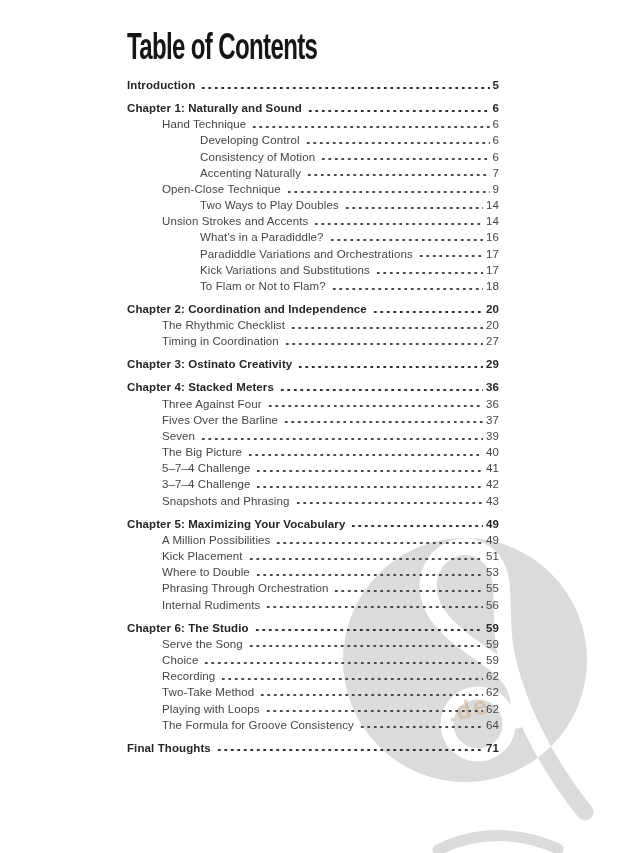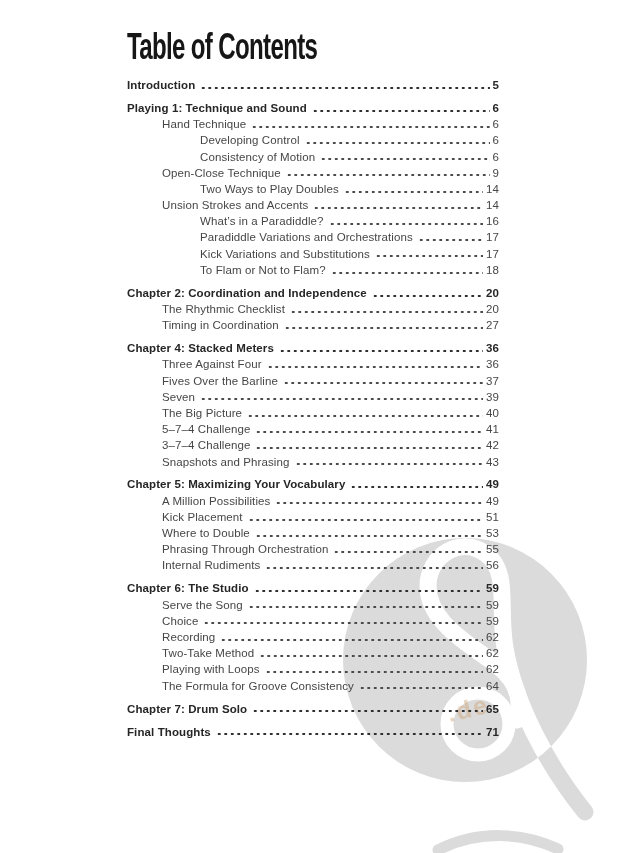--- a/index.html
+++ b/index.html
@@ -78,39 +78,44 @@
 
 <div class="content">
   <h1 class="title">Table of Contents</h1>
   <div class="toc">
       <div class="row lvl0 bold">
     <span class="label">Introduction</span>
     <span class="leader"></span>
     <span class="pagenum">5</span>
   </div>
       <div class="row lvl0 bold">
-    <span class="label">Playing 1: Technique and Sound</span>
+    <span class="label">Chapter 1: Naturally and Sound</span>
     <span class="leader"></span>
     <span class="pagenum">6</span>
   </div>
       <div class="row lvl1">
     <span class="label">Hand Technique</span>
     <span class="leader"></span>
     <span class="pagenum">6</span>
   </div>
       <div class="row lvl2">
     <span class="label">Developing Control</span>
     <span class="leader"></span>
     <span class="pagenum">6</span>
   </div>
       <div class="row lvl2">
     <span class="label">Consistency of Motion</span>
     <span class="leader"></span>
     <span class="pagenum">6</span>
   </div>
+      <div class="row lvl2">
+    <span class="label">Accenting Naturally</span>
+    <span class="leader"></span>
+    <span class="pagenum">7</span>
+  </div>
       <div class="row lvl1">
     <span class="label">Open-Close Technique</span>
     <span class="leader"></span>
     <span class="pagenum">9</span>
   </div>
       <div class="row lvl2">
     <span class="label">Two Ways to Play Doubles</span>
     <span class="leader"></span>
     <span class="pagenum">14</span>
   </div>
@@ -148,20 +153,25 @@
     <span class="label">The Rhythmic Checklist</span>
     <span class="leader"></span>
     <span class="pagenum">20</span>
   </div>
       <div class="row lvl1">
     <span class="label">Timing in Coordination</span>
     <span class="leader"></span>
     <span class="pagenum">27</span>
   </div>
       <div class="row lvl0 bold">
+    <span class="label">Chapter 3: Ostinato Creativity</span>
+    <span class="leader"></span>
+    <span class="pagenum">29</span>
+  </div>
+      <div class="row lvl0 bold">
     <span class="label">Chapter 4: Stacked Meters</span>
     <span class="leader"></span>
     <span class="pagenum">36</span>
   </div>
       <div class="row lvl1">
     <span class="label">Three Against Four</span>
     <span class="leader"></span>
     <span class="pagenum">36</span>
   </div>
       <div class="row lvl1">
@@ -251,25 +261,20 @@
   </div>
       <div class="row lvl1">
     <span class="label">Playing with Loops</span>
     <span class="leader"></span>
     <span class="pagenum">62</span>
   </div>
       <div class="row lvl1">
     <span class="label">The Formula for Groove Consistency</span>
     <span class="leader"></span>
     <span class="pagenum">64</span>
-  </div>
-      <div class="row lvl0 bold">
-    <span class="label">Chapter 7: Drum Solo</span>
-    <span class="leader"></span>
-    <span class="pagenum">65</span>
   </div>
       <div class="row lvl0 bold">
     <span class="label">Final Thoughts</span>
     <span class="leader"></span>
     <span class="pagenum">71</span>
   </div>
     </div>
 </div>
 
 </body></html>

